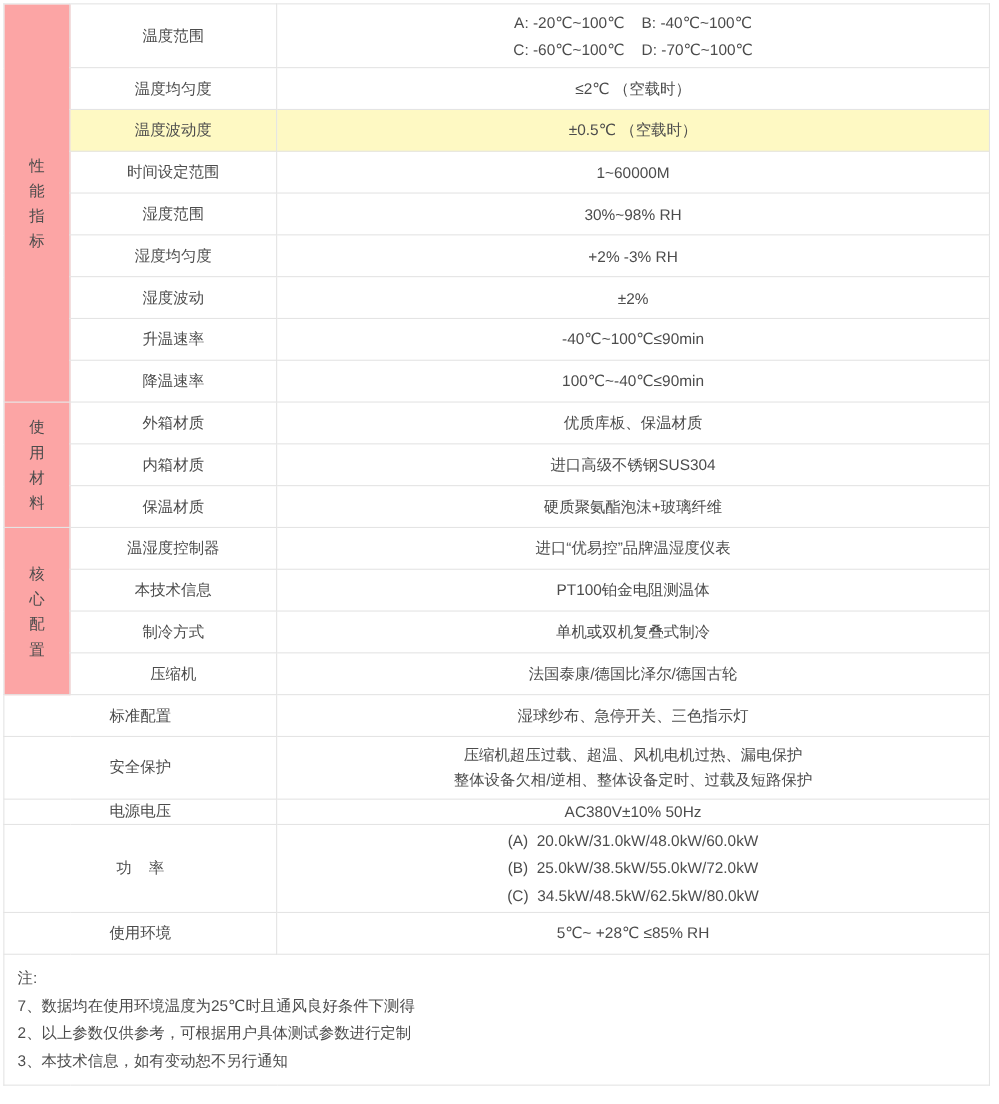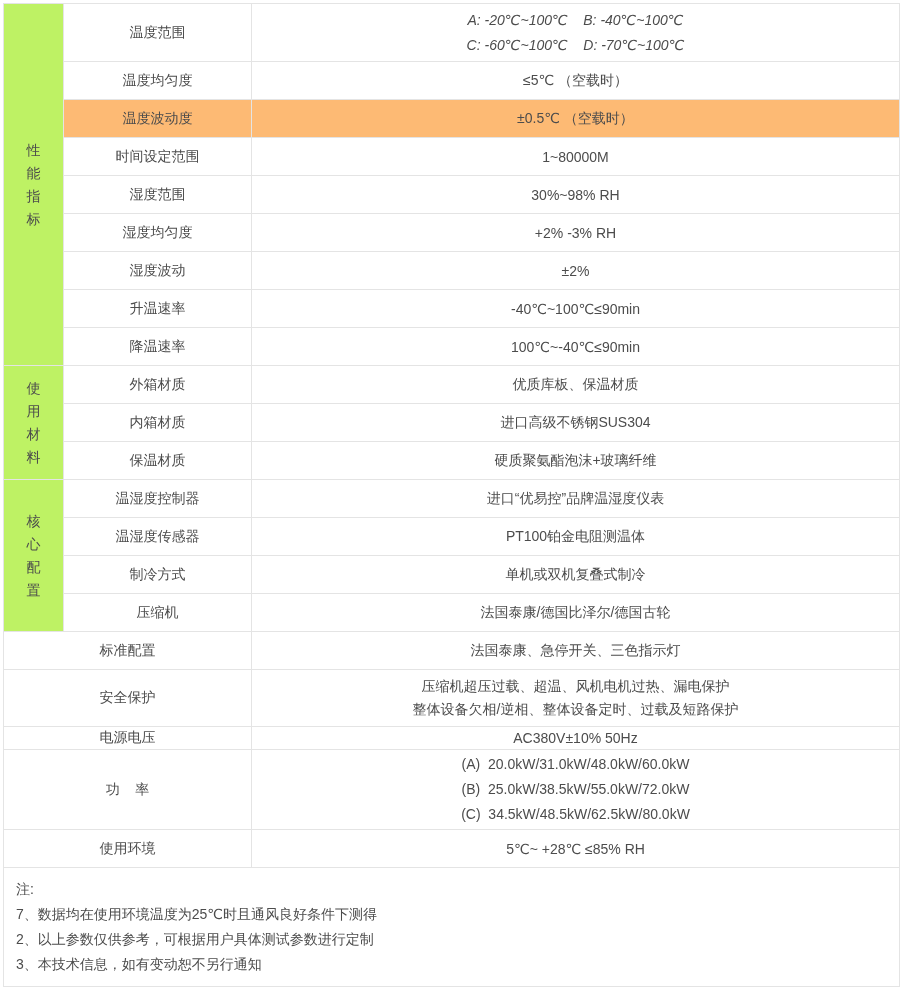--- a/index.html
+++ b/index.html
@@ -28,31 +28,31 @@
   col.c1 { width: 60px; }
   col.c2 { width: 188px; }
   col.c3 { width: 648px; }
 
   tr.h58 td { height: 58px; }
   tr.h38 td { height: 38px; }
   tr.h57 td { height: 57px; }
   tr.h39 td { height: 22px; }
   tr.h79 td { height: 79px; }
 
-  tr.alt td.param, tr.alt td.value { background: #fdba74; }
+  tr.alt td.param, tr.alt td.value { background: #fef9c3; }
 
-  td.group { background: #bef264; }
+  td.group { background: #fca5a5; }
   .vtext {
     display: inline-block;
     width: 15px;
     line-height: 23px;
     word-break: break-all;
     letter-spacing: 0;
   }
-  td.value .line { line-height: 25px; font-style: italic; }
+  td.value .line { line-height: 25px; }
   td.value .line2 { line-height: 23px; }
   .power-block {
     display: inline-block;
     text-align: center;
     line-height: 25px;
   }
   td.notes {
     text-align: left;
     vertical-align: top;
     padding: 9px 12px;
@@ -76,29 +76,29 @@
     <tr class="h58">
       <td class="group" rowspan="9"><span class="vtext">性能指标</span></td>
       <td class="param">温度范围</td>
       <td class="value">
         <div class="line">A:  -20℃~100℃&nbsp;&nbsp;&nbsp;&nbsp;B:  -40℃~100℃</div>
         <div class="line">C:  -60℃~100℃&nbsp;&nbsp;&nbsp;&nbsp;D:  -70℃~100℃</div>
       </td>
     </tr>
     <tr class="h38">
       <td class="param">温度均匀度</td>
-      <td class="value">≤5℃ （空载时）</td>
+      <td class="value">≤2℃ （空载时）</td>
     </tr>
     <tr class="h38 alt">
       <td class="param">温度波动度</td>
       <td class="value">±0.5℃ （空载时）</td>
     </tr>
     <tr class="h38">
       <td class="param">时间设定范围</td>
-      <td class="value">1~80000M</td>
+      <td class="value">1~60000M</td>
     </tr>
     <tr class="h38">
       <td class="param">湿度范围</td>
       <td class="value">30%~98% RH</td>
     </tr>
     <tr class="h38">
       <td class="param">湿度均匀度</td>
       <td class="value">+2% -3% RH</td>
     </tr>
     <tr class="h38">
@@ -127,35 +127,35 @@
       <td class="param">保温材质</td>
       <td class="value">硬质聚氨酯泡沫+玻璃纤维</td>
     </tr>
 
     <tr class="h38">
       <td class="group" rowspan="4"><span class="vtext">核心配置</span></td>
       <td class="param">温湿度控制器</td>
       <td class="value">进口“优易控”品牌温湿度仪表</td>
     </tr>
     <tr class="h38">
-      <td class="param">温湿度传感器</td>
+      <td class="param">本技术信息</td>
       <td class="value">PT100铂金电阻测温体</td>
     </tr>
     <tr class="h38">
       <td class="param">制冷方式</td>
       <td class="value">单机或双机复叠式制冷</td>
     </tr>
     <tr class="h38">
       <td class="param">压缩机</td>
       <td class="value">法国泰康/德国比泽尔/德国古轮</td>
     </tr>
 
     <tr class="h38">
       <td class="param" colspan="2">标准配置</td>
-      <td class="value">法国泰康、急停开关、三色指示灯</td>
+      <td class="value">湿球纱布、急停开关、三色指示灯</td>
     </tr>
     <tr class="h57">
       <td class="param" colspan="2">安全保护</td>
       <td class="value">
         <div class="line2">压缩机超压过载、超温、风机电机过热、漏电保护</div>
         <div class="line2">整体设备欠相/逆相、整体设备定时、过载及短路保护</div>
       </td>
     </tr>
     <tr class="h39">
       <td class="param" colspan="2">电源电压</td>

